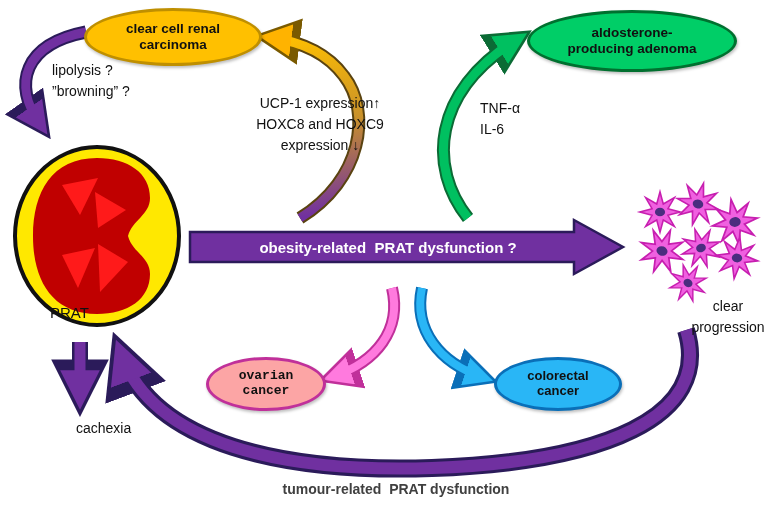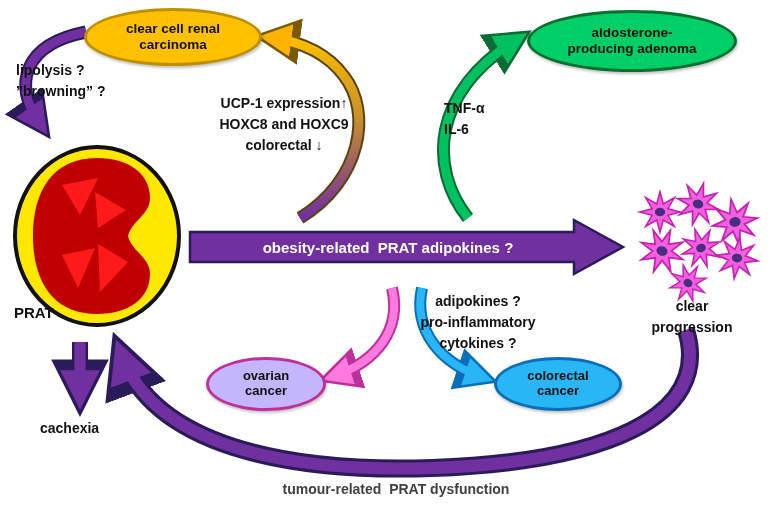--- a/index.html
+++ b/index.html
@@ -10,24 +10,24 @@
   .layer{position:absolute;left:0;top:0;}
   .node{
     position:absolute;border-radius:50%;display:flex;flex-direction:column;
     align-items:center;justify-content:center;text-align:center;
     font-weight:700;color:#111;box-shadow:1px 2px 3px rgba(0,0,0,.25);
     line-height:1.15;
   }
   .node span{display:block;}
   .ellipse-clearcell{left:84px;top:8px;width:172px;height:52px;background:#FFC000;border:3px solid #BF8F00;font-size:13.5px;}
   .ellipse-adenoma{left:527px;top:10px;width:204px;height:56px;background:#00CE67;border:3px solid #00702F;font-size:13.5px;text-align:right;}
-  .ellipse-ovarian{left:206px;top:357px;width:114px;height:48px;background:#c4b5fd;border:3px solid #C0309A;font-size:13px;}
+  .ellipse-ovarian{left:206px;top:357px;width:114px;height:48px;background:#fca5a5;border:3px solid #C0309A;font-size:13px;font-family:Liberation Mono, monospace;}
   .ellipse-colorectal{left:494px;top:357px;width:122px;height:48px;background:#29B6F6;border:3px solid #0A6FB8;font-size:13px;}
   .label{
-    position:absolute;font-weight:700;color:#111;font-size:14px;line-height:21px;
+    position:absolute;font-weight:400;color:#111;font-size:14px;line-height:21px;margin-left:36px;
   }
   .label.center{text-align:center;}
   .arrow-text{
     position:absolute;left:196px;top:233px;width:384px;height:28px;
     display:flex;align-items:center;justify-content:center;
     color:#ffffff;font-weight:700;font-size:15px;white-space:pre;
   }
   .caption{
     position:absolute;left:236px;top:481px;width:320px;text-align:center;
     font-weight:700;font-size:14px;color:#404040;white-space:pre;
@@ -155,44 +155,39 @@
   <div class="node ellipse-ovarian">
     <span>ovarian</span>
     <span>cancer</span>
   </div>
 
   <div class="node ellipse-colorectal">
     <span>colorectal</span>
     <span>cancer</span>
   </div>
 
-  <div class="arrow-text">obesity-related  PRAT adipokines ?</div>
+  <div class="arrow-text">obesity-related  PRAT dysfunction ?</div>
 
   <div class="label" style="left:16px;top:60px;">
     <div>lipolysis ?</div>
     <div>”browning” ?</div>
   </div>
 
   <div class="label center" style="left:198px;top:93px;width:172px;">
     <div>UCP-1 expression↑</div>
     <div>HOXC8 and HOXC9</div>
-    <div>colorectal ↓</div>
+    <div>expression ↓</div>
   </div>
 
   <div class="label" style="left:444px;top:98px;">
     <div>TNF-α</div>
     <div>IL-6</div>
   </div>
 
 
-  <div class="label center" style="left:408px;top:291px;width:140px;">
-    <div>adipokines ?</div>
-    <div>pro-inflammatory</div>
-    <div>cytokines ?</div>
-  </div>
 
   <div class="label" style="left:14px;top:302px;font-size:15px;">PRAT</div>
 
   <div class="label center" style="left:622px;top:296px;width:140px;">
     <div>clear</div>
     <div>progression</div>
   </div>
 
   <div class="label" style="left:40px;top:418px;">cachexia</div>
 

